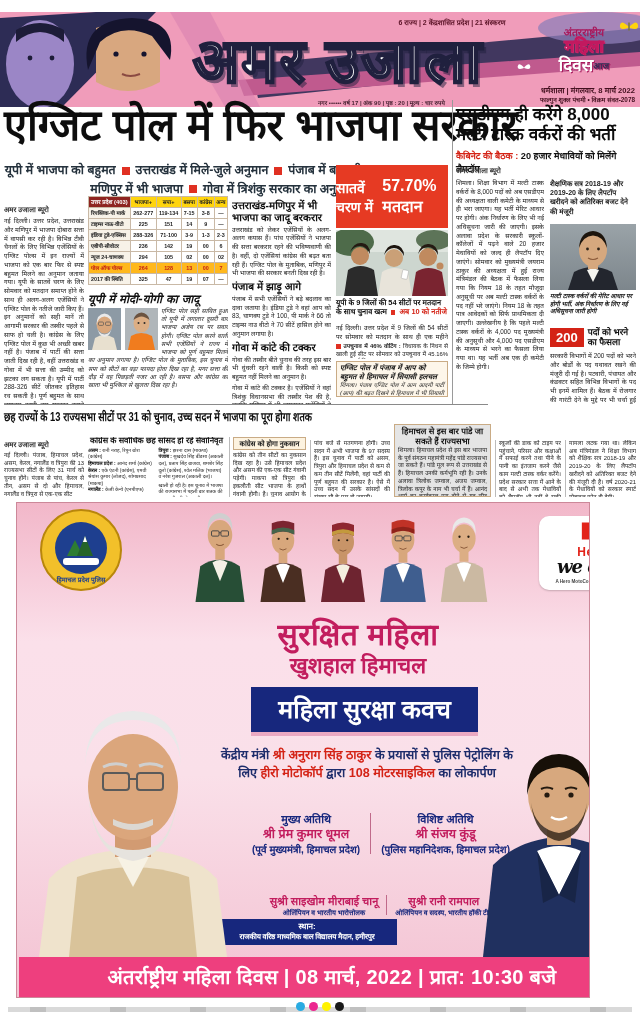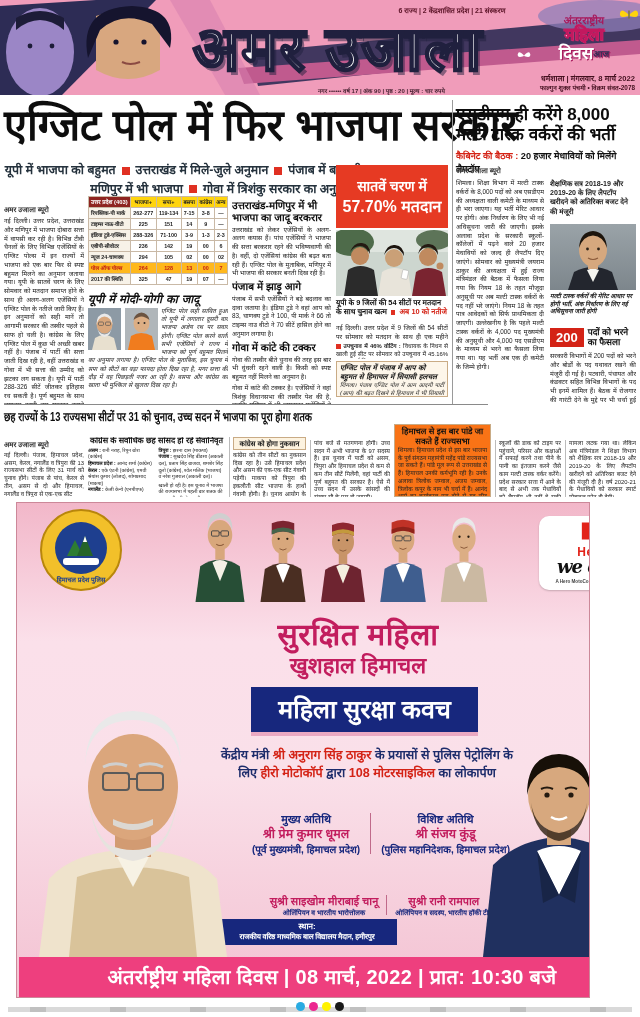--- a/index.html
+++ b/index.html
@@ -1,21 +1,21 @@
 <!DOCTYPE html>
 <html><head>
 <meta charset="utf-8">
 <style>
   *{margin:0;padding:0;box-sizing:border-box}
   html,body{background:#e9e9e9}
   .page{position:relative;width:640px;height:1017px;margin:0 auto;background:#fff;
         font-family:"Liberation Sans",sans-serif;color:#1a1a1a;overflow:hidden}
 
   
-  .masthead{position:absolute;left:0;top:0;width:640px;height:70px;background:#f09cba;border-bottom:2px solid #3a3a55}
+  .masthead{position:absolute;left:0;top:12px;width:640px;height:70px;background:#f09cba;border-bottom:2px solid #3a3a55}
   .mart{position:absolute;left:0;top:0}
   .logo{position:absolute;left:128px;top:0;width:420px;height:95px;line-height:98px;text-align:center;
         font-size:61px;font-weight:900;color:#fff;letter-spacing:2px;
         -webkit-text-stroke:2.4px #20203e;text-shadow:3px 4px 0 rgba(32,32,62,.5);white-space:nowrap}
   .editions{position:absolute;left:352px;top:6px;width:200px;text-align:center;font-size:7px;font-weight:700;color:#5a1226}
   .badge{position:absolute;right:3px;top:15px;width:106px;text-align:center;line-height:1.08}
   .badge .l1{font-size:10.5px;font-weight:800;color:#a8195c}
   .badge .l2{font-size:17px;font-weight:900;color:#fff;-webkit-text-stroke:1px #c2195f;text-shadow:1px 1px 0 #c2195f}
   .badge .l3{font-size:17px;font-weight:900;color:#fff;text-shadow:1px 1px 0 #a8195c}
   .badge .aaj{font-size:9px;font-weight:800;color:#2c2c54;vertical-align:2px}
@@ -46,21 +46,21 @@
   .myhead{position:absolute;left:88px;top:291px;width:140px;font-size:11.5px;font-weight:800;font-style:italic;
           font-family:"DejaVu Serif",serif;color:#111}
   .myblock{position:absolute;left:88px;top:307px;width:140px;height:98px;overflow:hidden}
   .myblock svg{float:left;margin:1px 3px 1px 0}
   .ital{font-style:italic;font-family:"DejaVu Serif",serif;font-size:6.1px;line-height:1.35;text-align:justify;color:#222}
   .c3{position:absolute;left:232px;top:197px;width:99px;height:208px;overflow:hidden}
   .xhead{font-size:10.3px;font-weight:800;line-height:1.15;color:#0f0f0f;margin:3px 0 2px}
 
   
   .tbox{position:absolute;left:336px;top:165px;width:112px;height:63px;background:#e63a23;color:#fff;
-        display:flex;flex-direction:column;align-items:center;justify-content:center;font-weight:800}
+        display:flex;align-items:center;justify-content:center;font-weight:800}
   .tbox .t1{font-size:14px}.tbox .t2{font-size:16px}
   .vphoto{position:absolute;left:336px;top:230px}
   .vcap{position:absolute;left:336px;top:298px;width:112px;font-size:7.4px;font-weight:800;line-height:1.25;color:#0f0f0f}
   .vcap .red{color:#d42316}
   .tbody4{position:absolute;left:336px;top:324px;width:112px;height:18px;overflow:hidden}
   .tbullets{position:absolute;left:336px;top:343px;width:112px;height:16px;overflow:hidden}
   .tb{font-size:5.9px;line-height:1.3;text-align:justify}
   .tb b{color:#222}
   .himbox{position:absolute;left:336px;top:361px;width:112px;height:36px;border:1px solid #c9ab85;background:#fdf6ea;
           padding:2px 3px;overflow:hidden}
@@ -89,21 +89,21 @@
   .rs-t{font-size:5.85px;line-height:1.32;text-align:justify;color:#222}
   .rsB{left:88px;top:437px;width:137px;height:60px}
   .rsBhead{font-size:8px;font-weight:800;text-align:center;line-height:1.1;margin-bottom:2px;color:#111}
   .rslists{display:flex;gap:4px}
   .rslists>div{flex:1}
   .rsli{font-size:4.9px;line-height:1.35;color:#222}
   .rsli b{color:#111}
   .rsC{left:229px;width:77px;border-left:1px solid #bbb;padding-left:3px;top:437px;height:60px}
   .rsChead{border:1px solid #c9ab85;background:#fdf3e0;font-size:7px;font-weight:800;text-align:center;padding:1px;margin-bottom:2px}
   .rsD{left:310px;width:80px;border-left:1px solid #bbb;padding-left:3px}
-  .rsE{position:absolute;left:394px;top:424px;width:97px;height:73px;border:1px solid #c9ab85;background:#f97316;padding:2px 3px;overflow:hidden}
+  .rsE{position:absolute;left:394px;top:424px;width:97px;height:73px;border:1px solid #c9ab85;background:#e5e5e5;padding:2px 3px;overflow:hidden}
   .rsEhead{font-size:8.3px;font-weight:800;text-align:center;line-height:1.15;color:#111}
   .rsF{left:495px;width:66px;border-left:1px solid #bbb;padding-left:3px}
   .rsG{left:565px;width:71px;border-left:1px solid #bbb;padding-left:3px}
 
   
   .ad{position:absolute;left:16px;top:502px;width:574px;height:496px;border:1px solid #c89;overflow:hidden;
       background:linear-gradient(180deg,#f2b7c9 0%,#fbe0ea 28%,#fae0e9 55%,#f3c2d2 100%)}
   .pols{position:absolute;left:168px;top:1px;width:312px;height:98px;display:flex;align-items:flex-end;gap:2px;justify-content:center}
   .emblem{position:absolute;left:22px;top:5px}
   .herobox{position:absolute;left:522px;top:13px;width:106px;height:74px;background:#fff;border-radius:10px;

